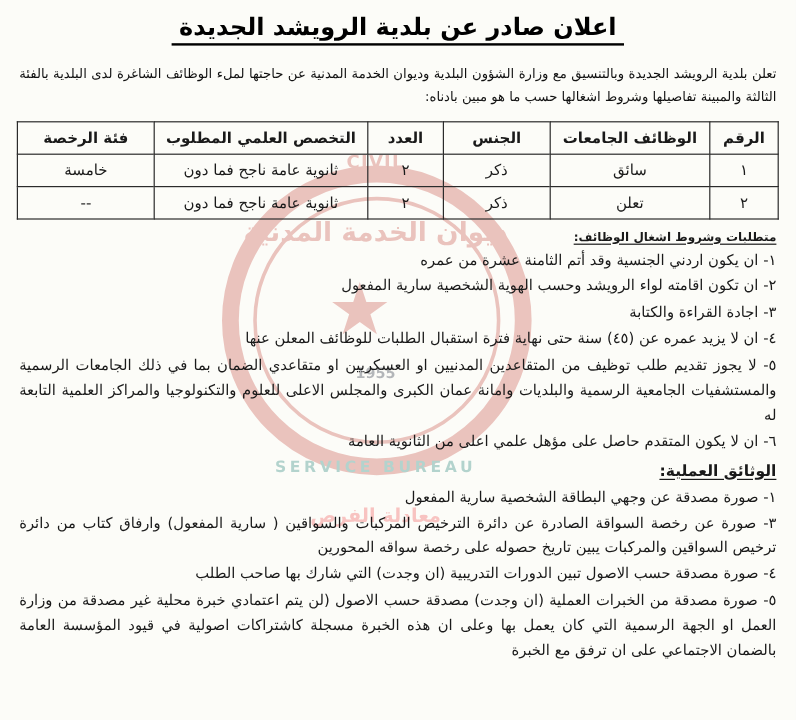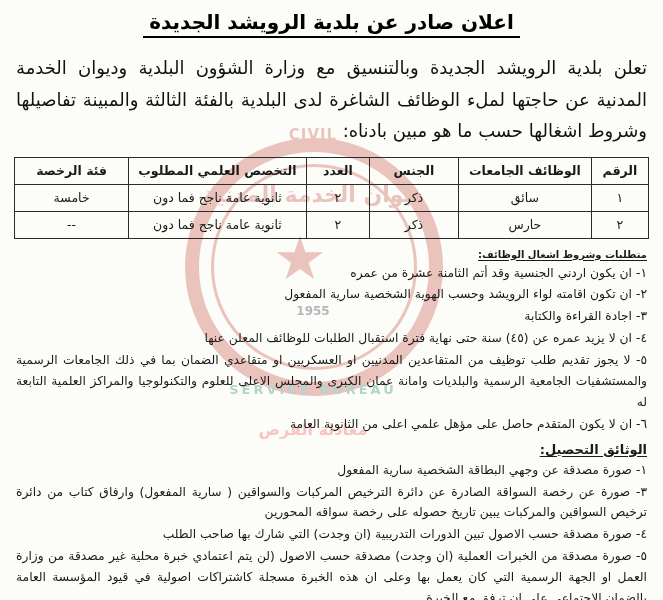--- a/index.html
+++ b/index.html
@@ -129,21 +129,21 @@
     font-size: 20px;
     font-weight: bold;
     color: #000;
     border-bottom: 2px solid #000;
     padding: 0 6px 2px 6px;
     letter-spacing: 0;
   }
 
   
   .intro {
-    font-size: 18px;
+    font-size: 11px;
     line-height: 1.75;
     text-align: justify;
     text-align-last: right;
     margin: 14px 2px 10px 2px;
     color: #111;
   }
 
   
   table.jobs {
     width: 100%;
@@ -237,40 +237,40 @@
         <tr>
           <td>١</td>
           <td>سائق</td>
           <td>ذكر</td>
           <td>٢</td>
           <td>ثانوية عامة ناجح فما دون</td>
           <td>خامسة</td>
         </tr>
         <tr>
           <td>٢</td>
-          <td>حارس</td>
+          <td>تعلن</td>
           <td>ذكر</td>
           <td>٢</td>
           <td>ثانوية عامة ناجح فما دون</td>
           <td>--</td>
         </tr>
       </tbody>
     </table>
 
     <div class="section-head">متطلبات وشروط اشغال الوظائف:</div>
     <ol class="reqs">
       <li>١- ان يكون اردني الجنسية وقد أتم الثامنة عشرة من عمره</li>
       <li>٢- ان تكون اقامته لواء الرويشد وحسب الهوية الشخصية سارية المفعول</li>
       <li>٣- اجادة القراءة والكتابة</li>
       <li>٤- ان لا يزيد عمره عن (٤٥) سنة حتى نهاية فترة استقبال الطلبات للوظائف المعلن عنها</li>
       <li>٥- لا يجوز تقديم طلب توظيف من المتقاعدين المدنيين او العسكريين او متقاعدي الضمان بما في ذلك الجامعات الرسمية والمستشفيات الجامعية الرسمية والبلديات وامانة عمان الكبرى والمجلس الاعلى للعلوم والتكنولوجيا والمراكز العلمية التابعة له</li>
       <li>٦- ان لا يكون المتقدم حاصل على مؤهل علمي اعلى من الثانوية العامة</li>
     </ol>
 
-    <div class="docs-head">الوثائق التحصيل:</div>
+    <div class="docs-head">الوثائق العملية:</div>
     <ol class="docs">
       <li>١- صورة مصدقة عن وجهي البطاقة الشخصية سارية المفعول</li>
       <li>٣- صورة عن رخصة السواقة الصادرة عن دائرة الترخيص المركبات والسواقين ( سارية المفعول) وارفاق كتاب من دائرة ترخيص السواقين والمركبات يبين تاريخ حصوله على رخصة سواقه المحورين</li>
       <li>٤- صورة مصدقة حسب الاصول تبين الدورات التدريبية (ان وجدت) التي شارك بها صاحب الطلب</li>
       <li>٥- صورة مصدقة من الخبرات العملية (ان وجدت) مصدقة حسب الاصول (لن يتم اعتمادي خبرة محلية غير مصدقة من وزارة العمل او الجهة الرسمية التي كان يعمل بها وعلى ان هذه الخبرة مسجلة كاشتراكات اصولية في قيود المؤسسة العامة بالضمان الاجتماعي على ان ترفق مع الخبرة</li>
     </ol>
 
   </div>
 </div>
 

